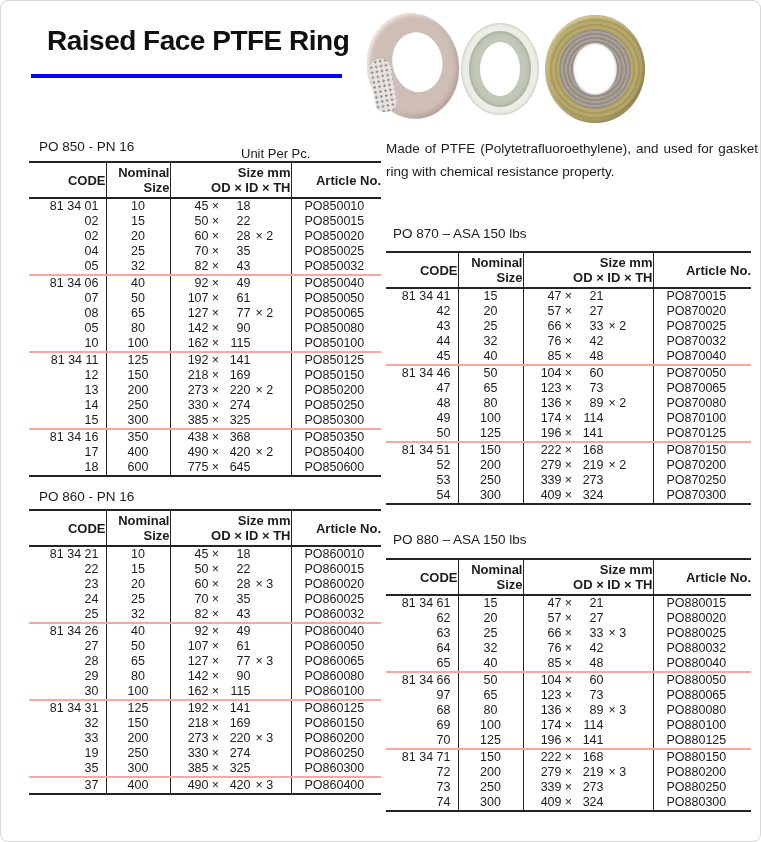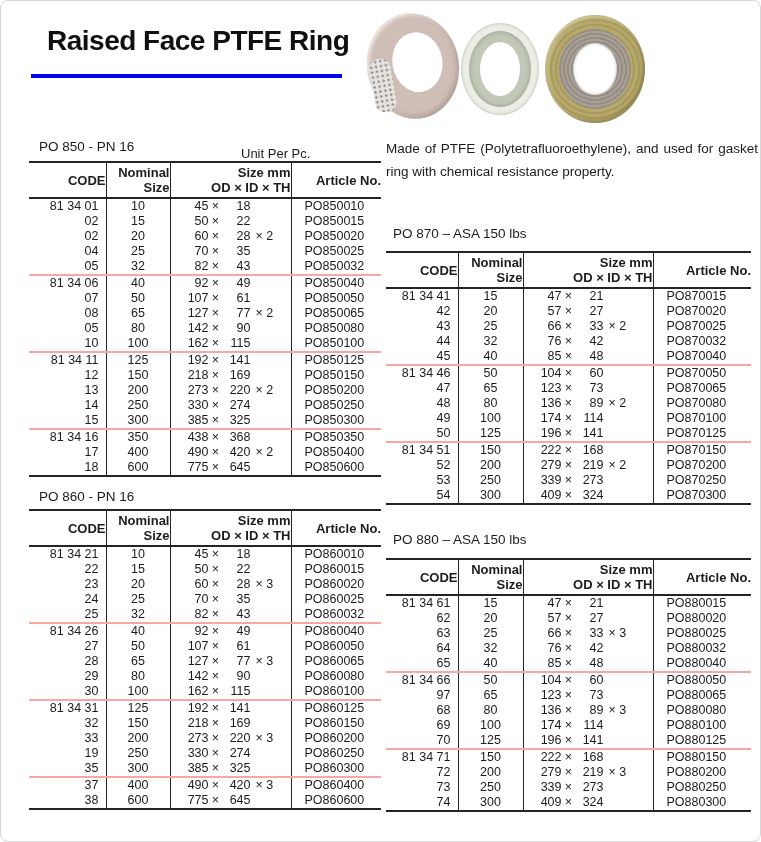--- a/index.html
+++ b/index.html
@@ -471,26 +471,20 @@
           <td class="article c4">PO860300</td>
         </tr>
       </tbody>
       <tbody>
         <tr>
           <td class="code c1">37</td>
           <td class="nominal c2">400</td>
           <td class="size c3"><span class="od">490</span><span class="sep">×</span><span class="id">420</span><span class="th">× 3</span></td>
           <td class="article c4">PO860400</td>
         </tr>
-        <tr>
-          <td class="code c1">38</td>
-          <td class="nominal c2">600</td>
-          <td class="size c3"><span class="od">775</span><span class="sep">×</span><span class="id">645</span></td>
-          <td class="article c4">PO860600</td>
-        </tr>
       </tbody>
     </table>
 
   <div class="h-label" style="left:392px;top:531px;">PO 880 – ASA 150 lbs</div>
   <table style="left:385px;top:557px;width:365px;">
       <colgroup>
         <col style="width: 72px;">
         <col style="width: 65px;">
         <col style="width: 130px;">
         <col style="width: 98px;">

